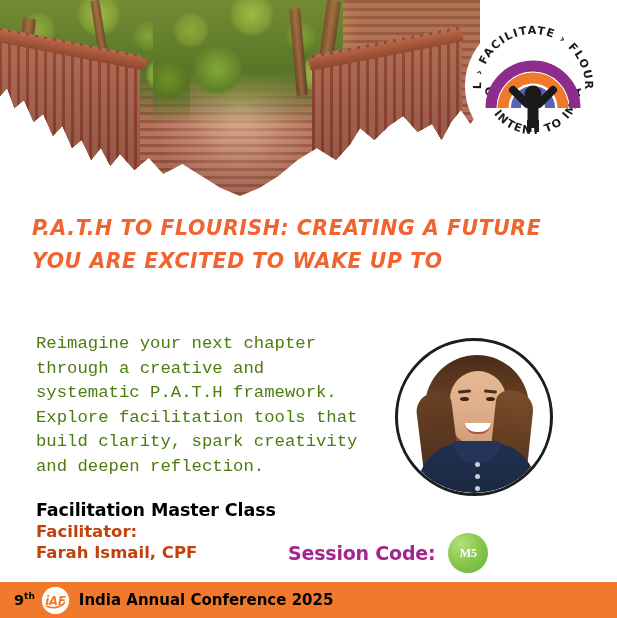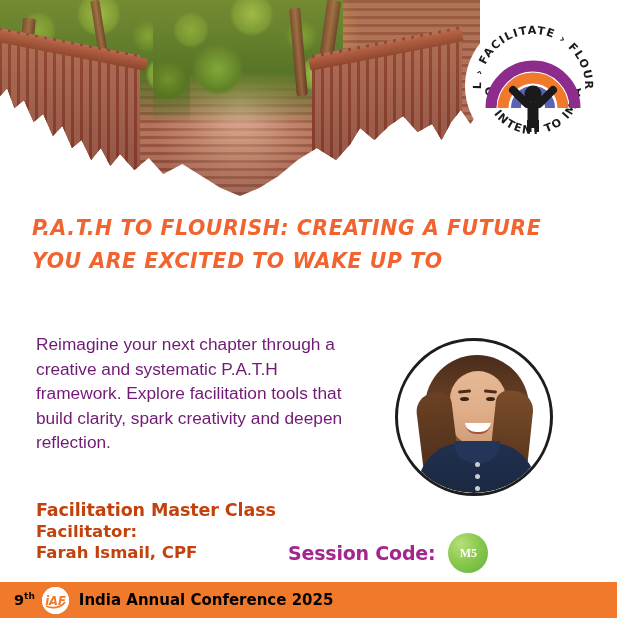--- a/index.html
+++ b/index.html
@@ -175,24 +175,24 @@
     transform-origin: left top;
   }
   .title-line { display: block; white-space: nowrap; }
 
   
   .body-copy {
     position: absolute;
     left: 36px;
     top: 332px;
     width: 330px;
-    color: #701a75;
+    color: #4d7c0f;
     font-size: 17.3px;
     line-height: 24.5px;
-    font-family: Liberation Sans, sans-serif;
+    font-family: Liberation Mono, monospace;
   }
 
   
   .portrait {
     position: absolute;
     left: 395px;
     top: 338px;
     width: 158px;
     height: 158px;
     border-radius: 50%;
@@ -283,21 +283,21 @@
   .p-btn2 { bottom: 14px; }
   .p-btn3 { bottom: 2px; }
 
   
   .fac-block {
     position: absolute;
     left: 36px;
     top: 500px;
   }
   .fac-class {
-    color: #c2410c;
+    color: #000000;
     font-size: 17.5px;
     font-weight: bold;
     font-family: "DejaVu Sans", sans-serif;
     line-height: 21px;
     letter-spacing: -0.1px;
   }
   .fac-role, .fac-name {
     color: #c2410c;
     font-size: 16.5px;
     font-weight: bold;

